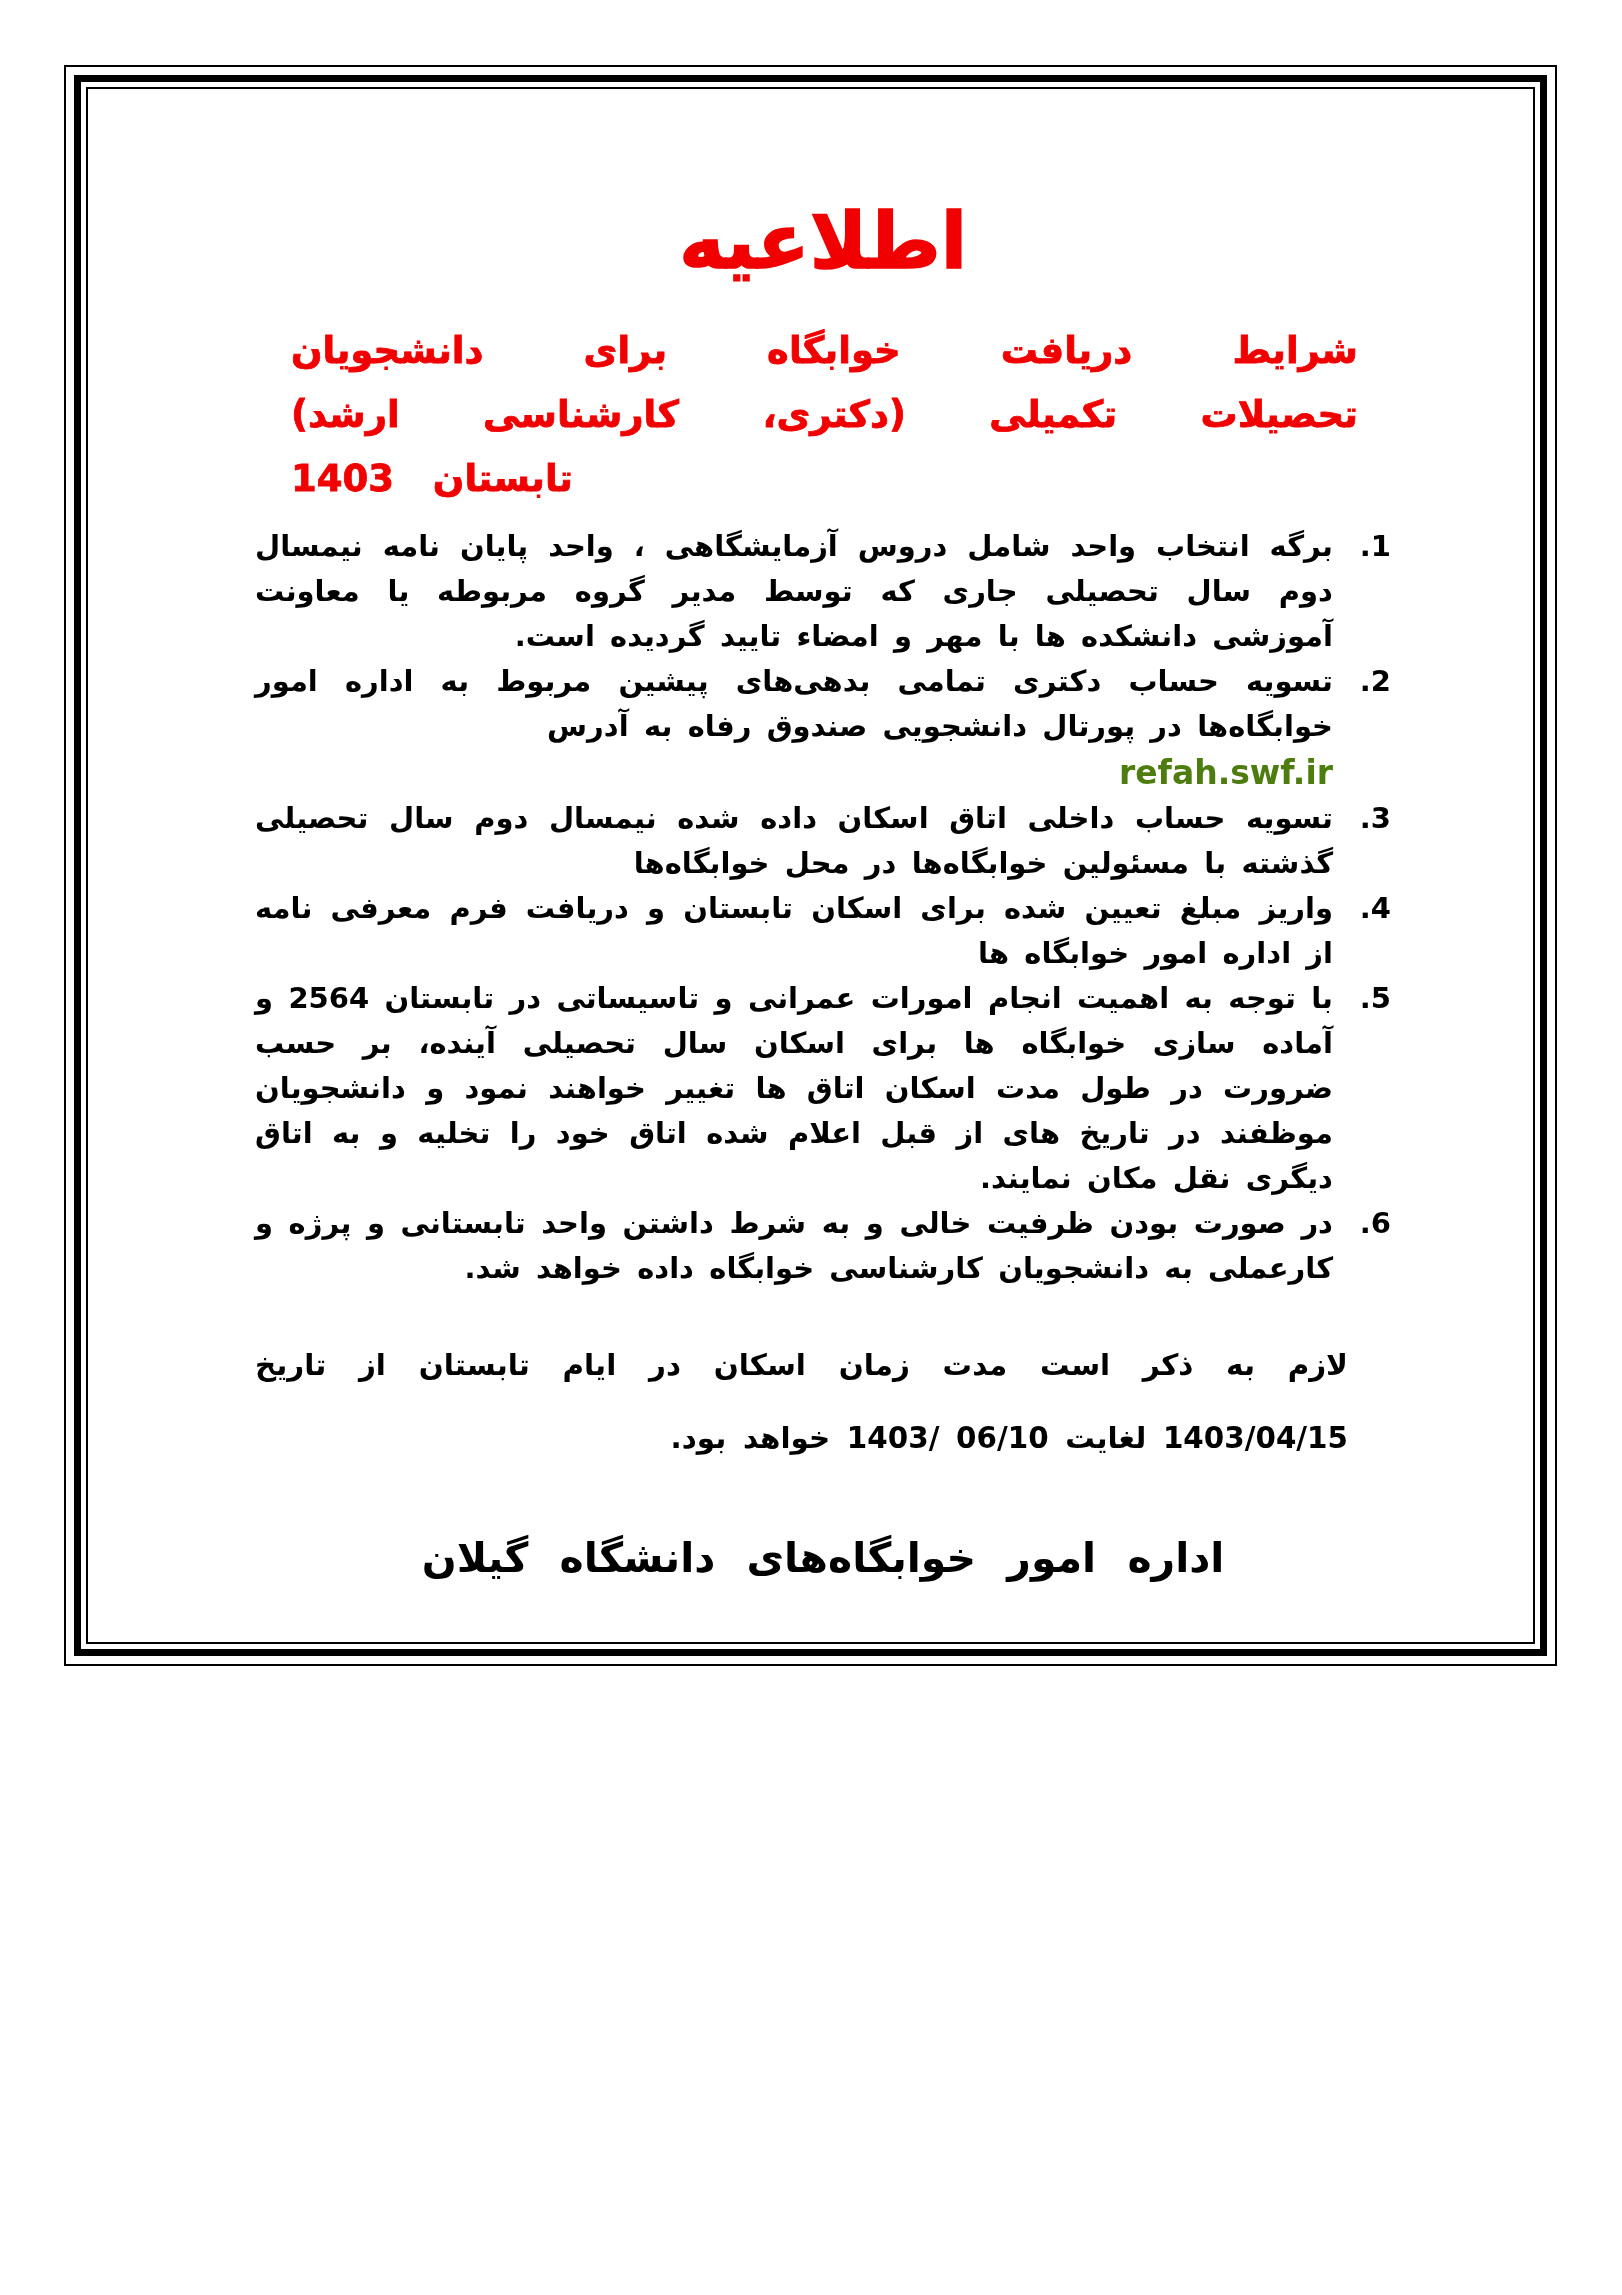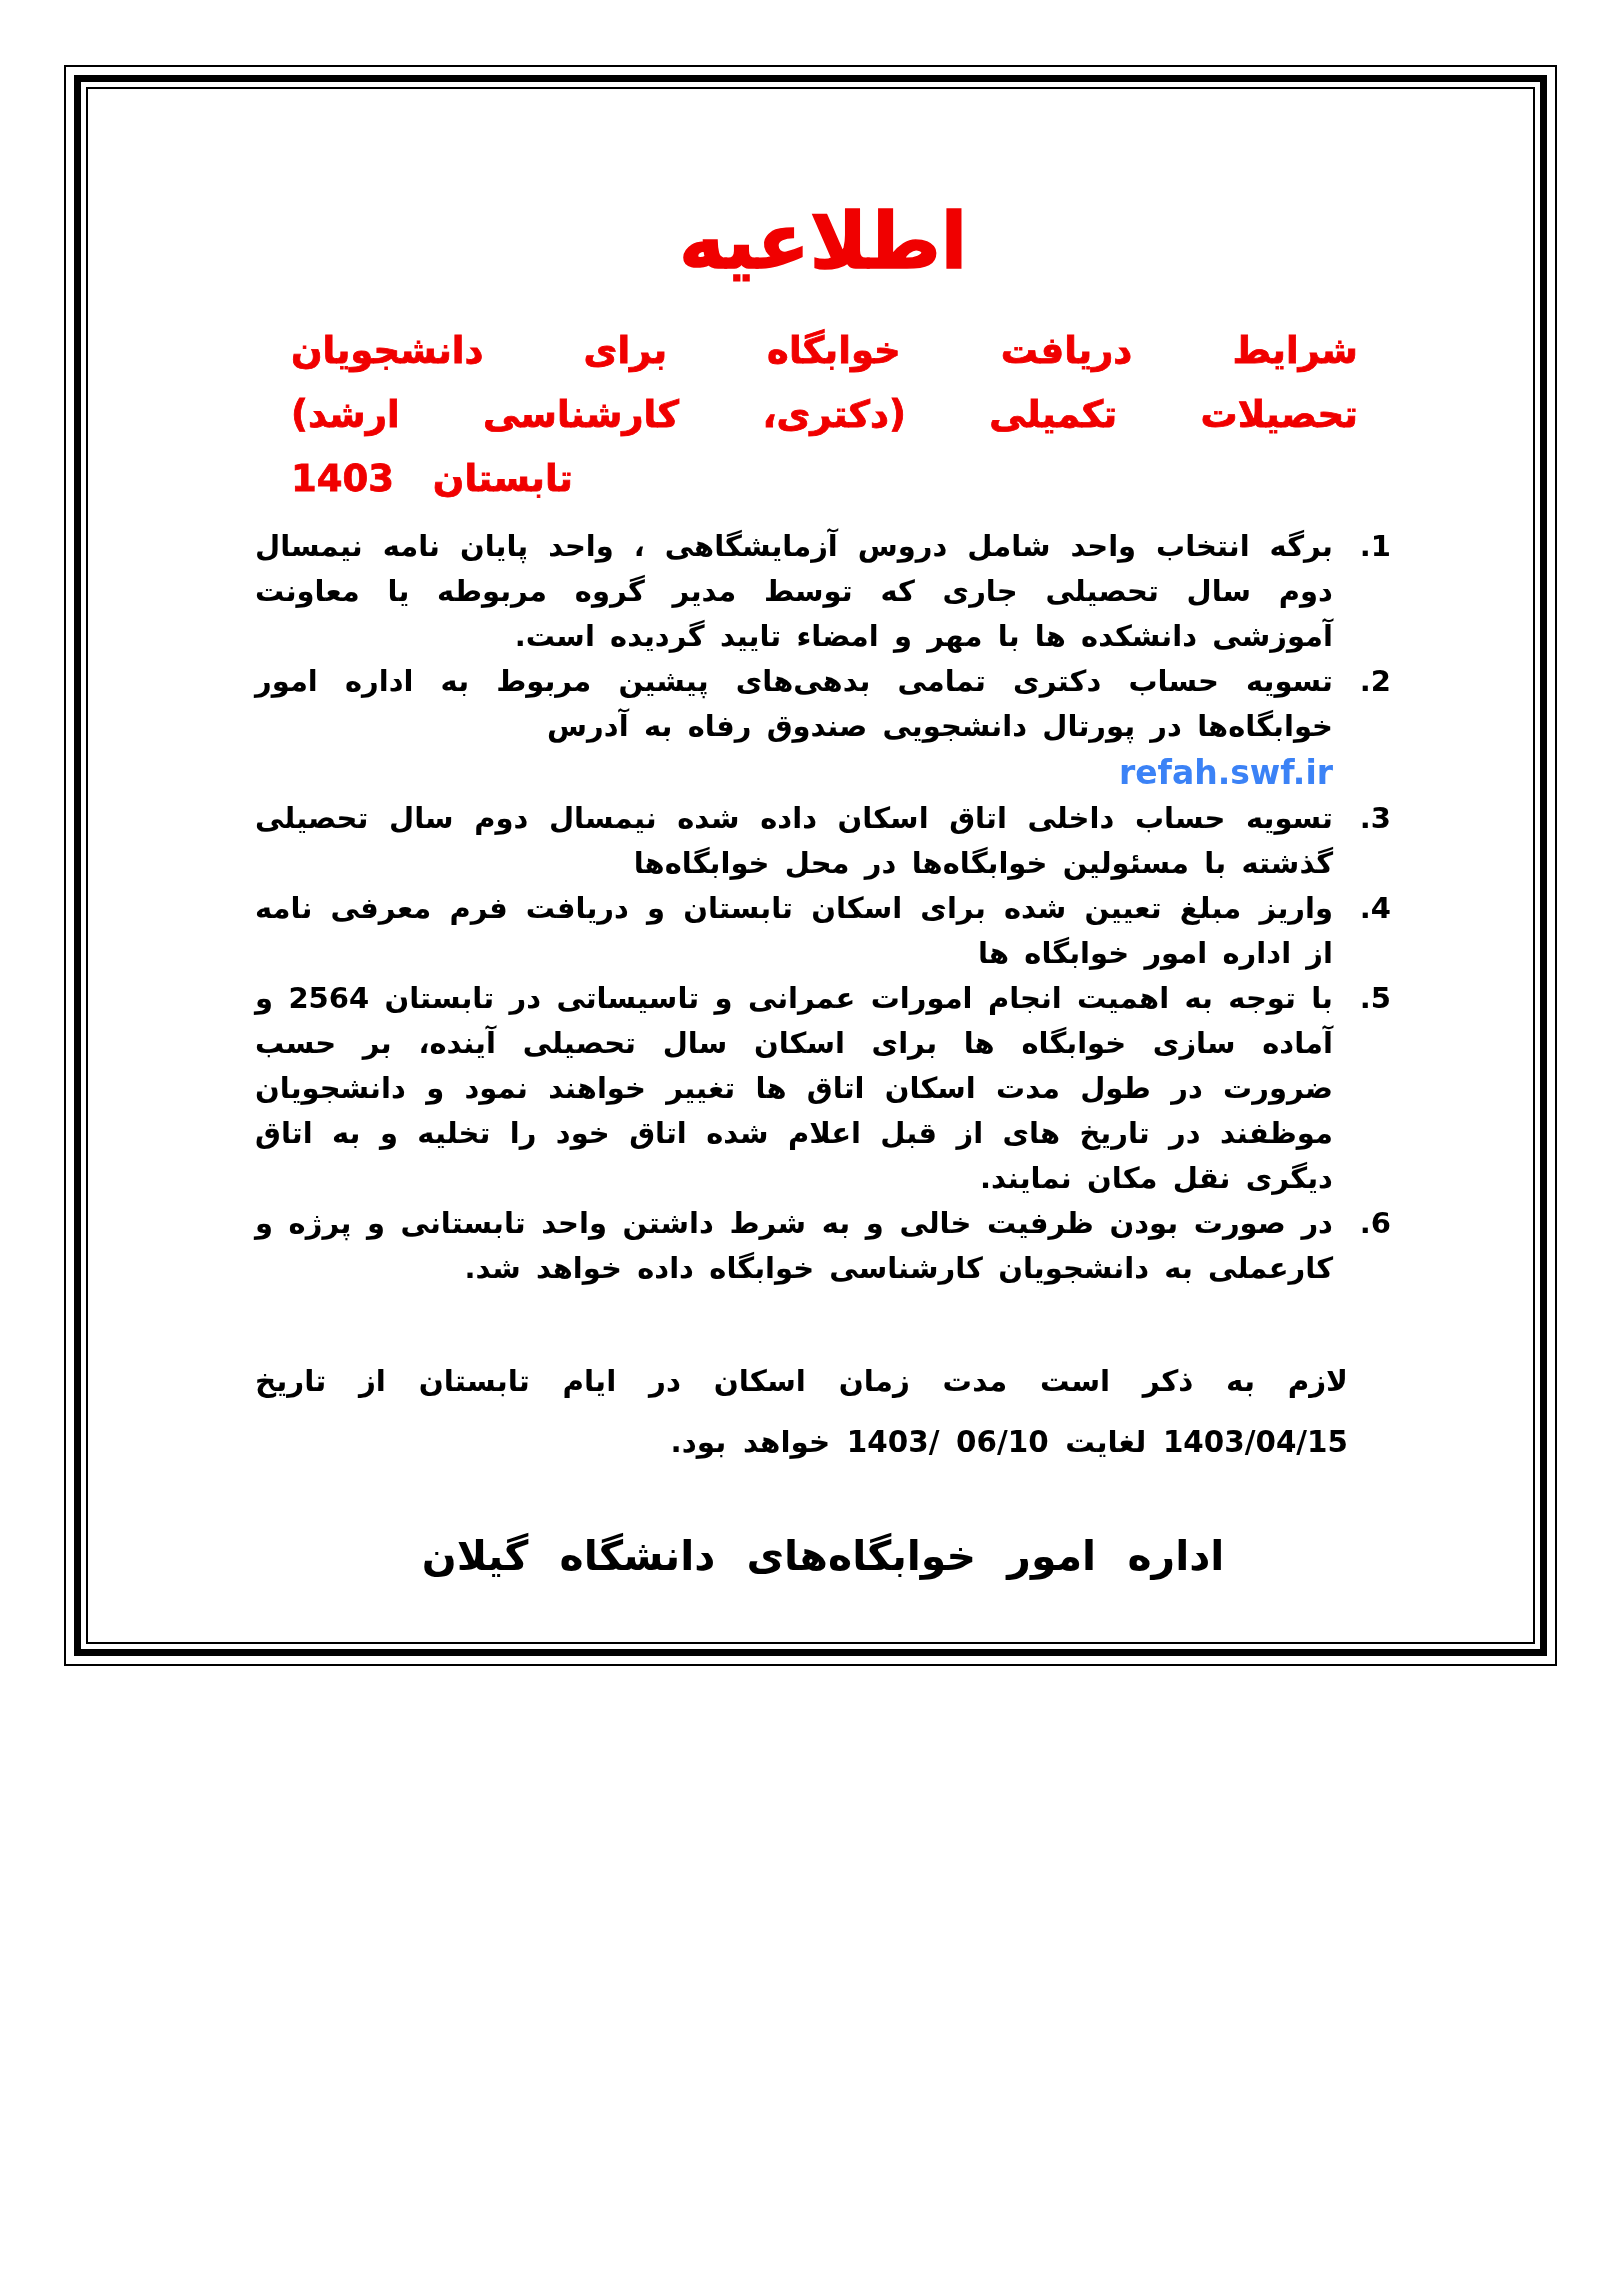--- a/index.html
+++ b/index.html
@@ -69,29 +69,29 @@
     word-spacing: 5.2px;
   }
   ol.items li .num {
     position: absolute;
     right: 0;
     top: 0;
   }
   .refah-link {
     direction: ltr;
     text-align: right;
-    color: #3b82f6;
+    color: #4d7c0f;
     font-size: 33px;
     line-height: 47px;
   }
 
   .note {
-    margin: 60px 43px 0 0;
+    margin: 38px 43px 0 0;
     font-size: 29.4px;
-    line-height: 61px;
+    line-height: 73px;
     text-align: justify;
     word-spacing: 6.5px;
   }
 
   .footer {
     margin-top: 54px;
     text-align: center;
     font-size: 41px;
     line-height: 59px;
     word-spacing: 17px;

